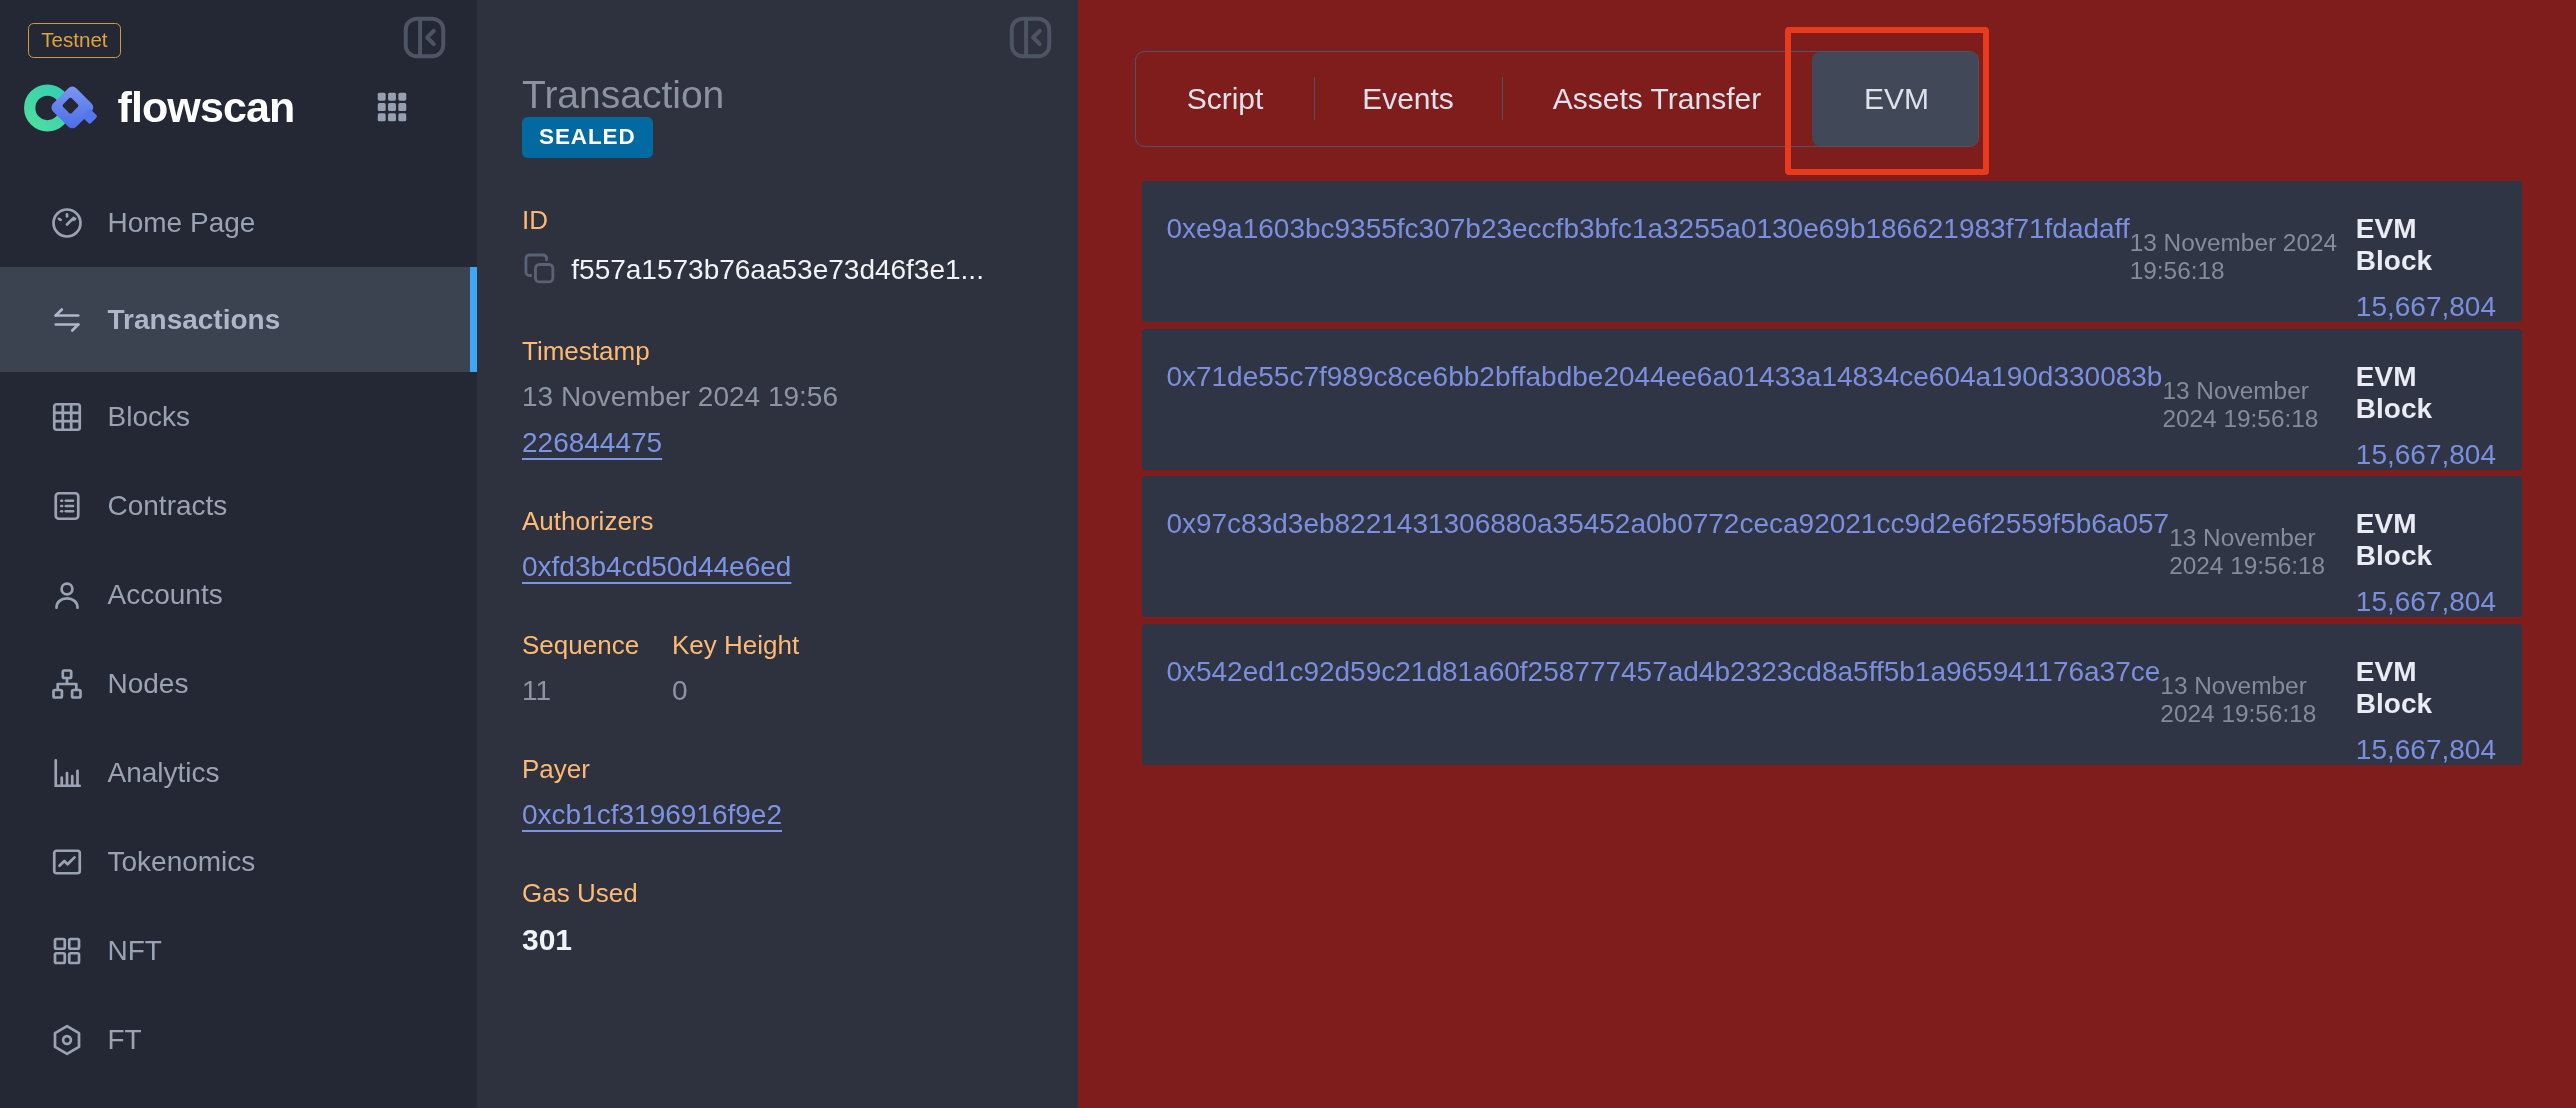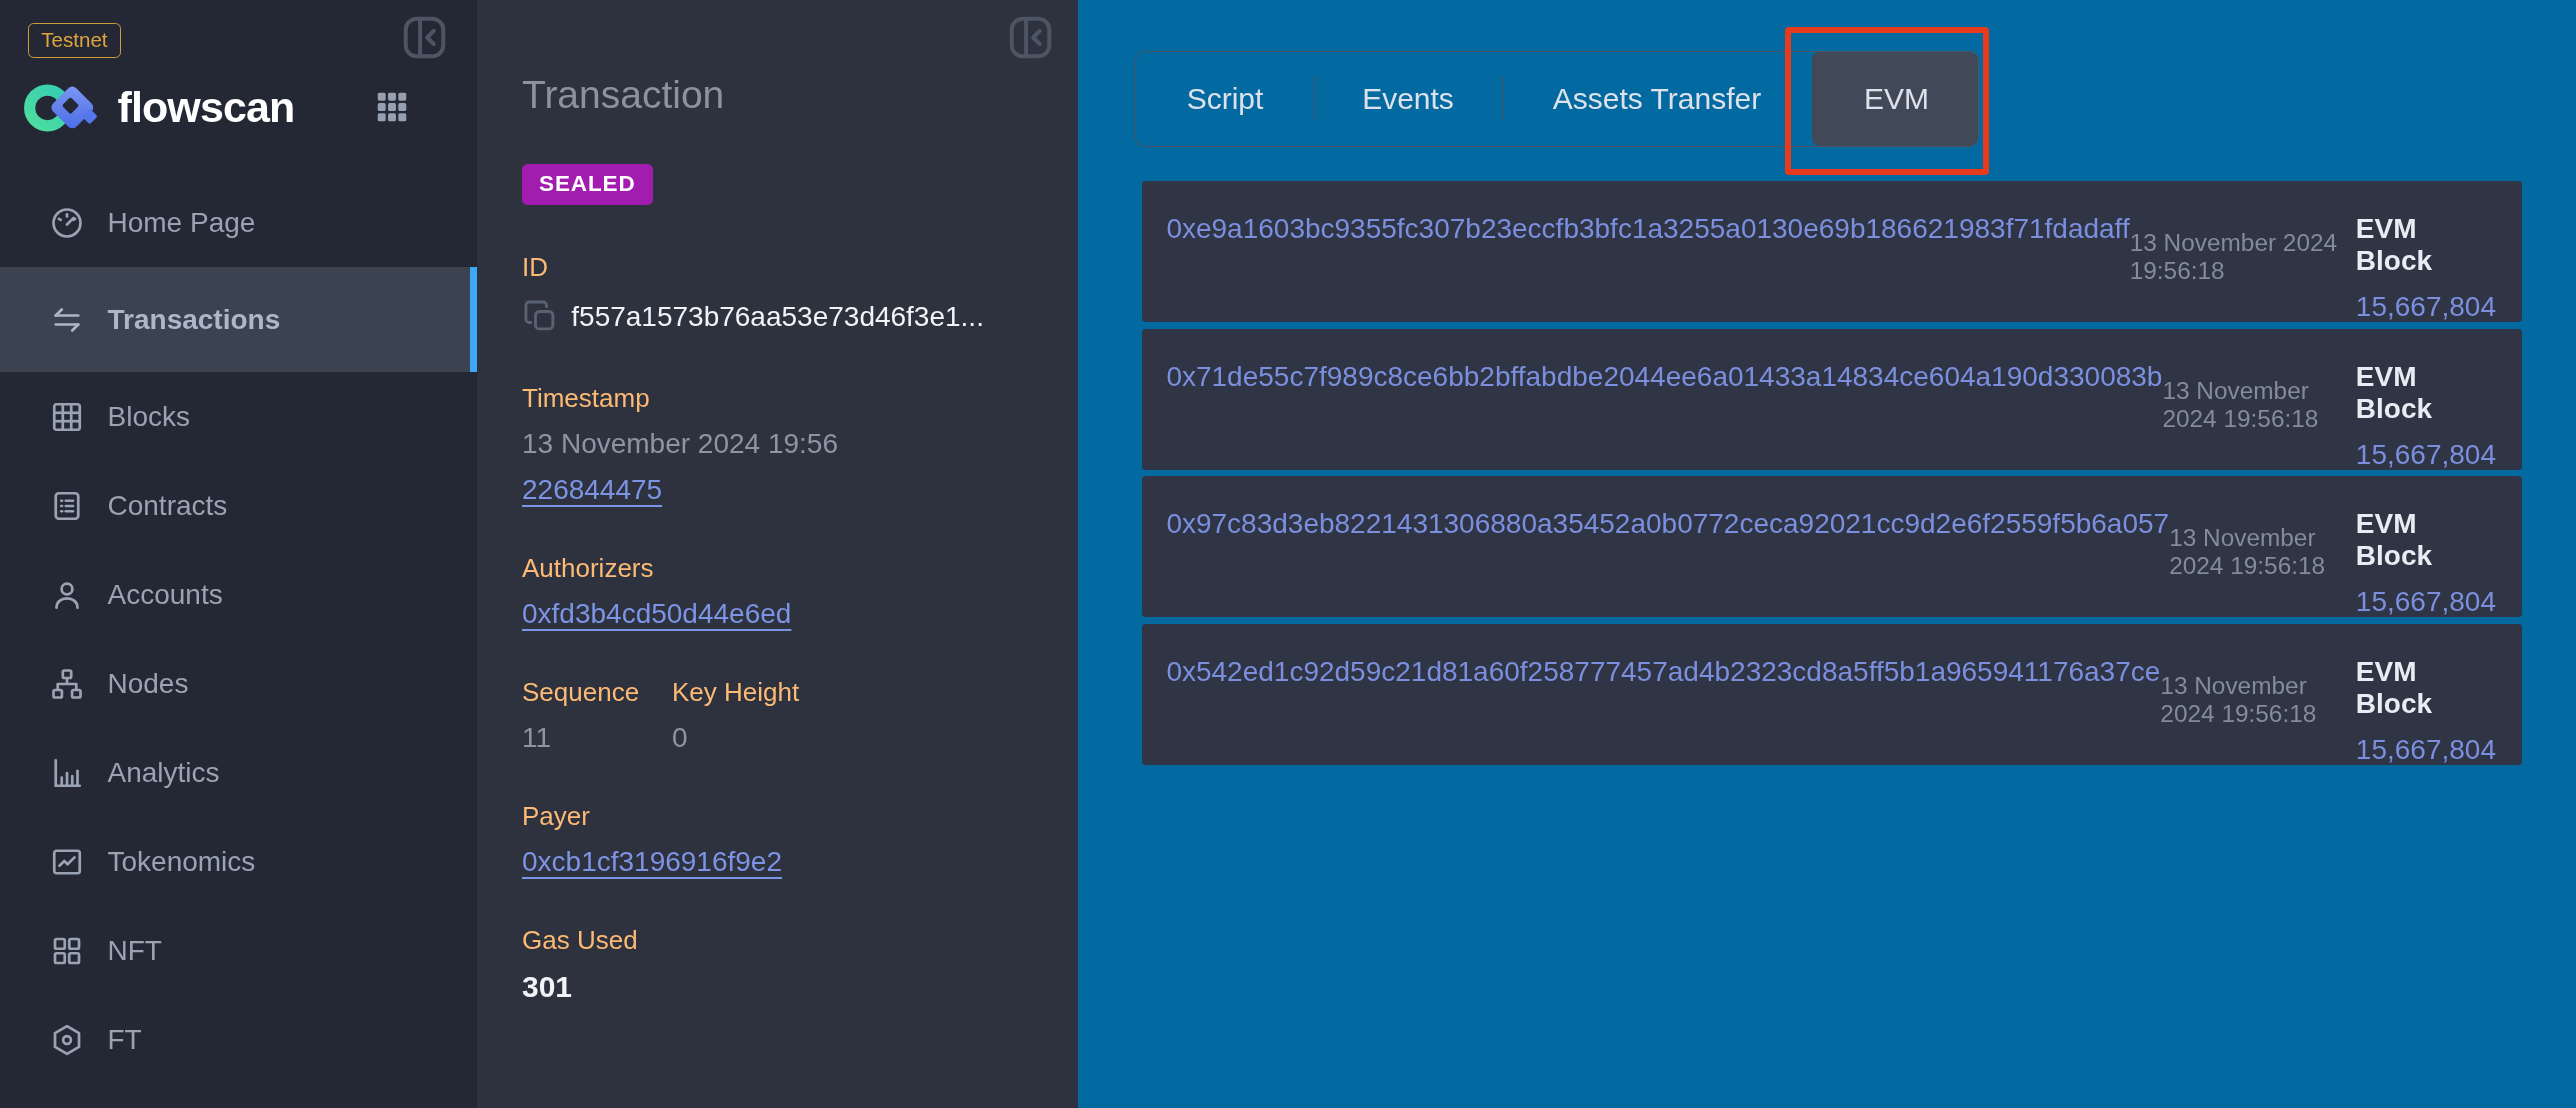--- a/index.html
+++ b/index.html
@@ -34,38 +34,38 @@
   .nav-item.active .nav-label { font-weight:700; color:#aeb7c9; }
   .nav-item.active .nav-icon { color:#aeb7c9; }
   .active-bar { position:absolute; right:0; top:0; width:7.5px; height:100%; background:#3fa7f5; }
   svg { display:block; width:100%; height:100%; }
 
   
   .panel { position:relative; width:601px; flex:0 0 601px; height:100%; background:#2d323e; padding:73px 38px 0 45px; }
   .panel .collapse-btn { right:20.6px; top:11.3px; }
   .panel-title { font-size:39px; font-weight:500; color:#8b92a0; }
   .status-badge {
-    display:inline-block; margin-top:47px; background:#a21caf; color:#ffffff;
+    display:inline-block; background:#0369a1; color:#ffffff;
     font-size:22.5px; font-weight:700; letter-spacing:0.9px;
     padding:9.4px 17px; border-radius:5.6px; line-height:1;
   }
   .field-label { font-size:26px; color:#fdba74; margin-top:47px; }
   .field-value { font-size:28px; margin-top:14px; color:#8d95a5; }
   .id-row { display:flex; align-items:center; margin-top:15px; }
   .copy-btn { width:38px; height:38px; color:#596274; margin-right:11.3px; cursor:pointer; flex:0 0 38px; }
   .id-text { font-size:28px; color:#f1f3f7; white-space:nowrap; }
   a.link { color:#7d93e3; text-decoration:underline; text-underline-offset:5.6px; font-size:28px; }
   .triple-row { display:flex; margin-top:47px; }
   .col-proposer { width:178px; }
   .col-sequence { width:150px; }
   .triple-row .field-label { margin-top:0; }
   .gas-value { font-size:30px; font-weight:700; color:#f1f3f7; margin-top:14px; }
 
   
-  .main { position:relative; flex:1 1 auto; height:100%; background:#0369a1; }
+  .main { position:relative; flex:1 1 auto; height:100%; background:#7f1d1d; }
   .tabbar {
     position:absolute; left:57px; top:51px; width:844px; height:96px;
     border:0.9px solid #4d5565; border-radius:9.4px;
     display:flex; align-items:stretch; overflow:hidden;
   }
   .tab { display:flex; align-items:center; justify-content:center; font-size:30px; font-weight:500; color:#dde2ea; cursor:pointer; }
   .tab-divider { position:absolute; top:25px; width:0.9px; height:43px; background:#4d5565; }
   .tab.active { background:#414857; border-radius:7.5px; }
   .evm-highlight {
     position:absolute; left:707px; top:27px; width:204px; height:148px;

